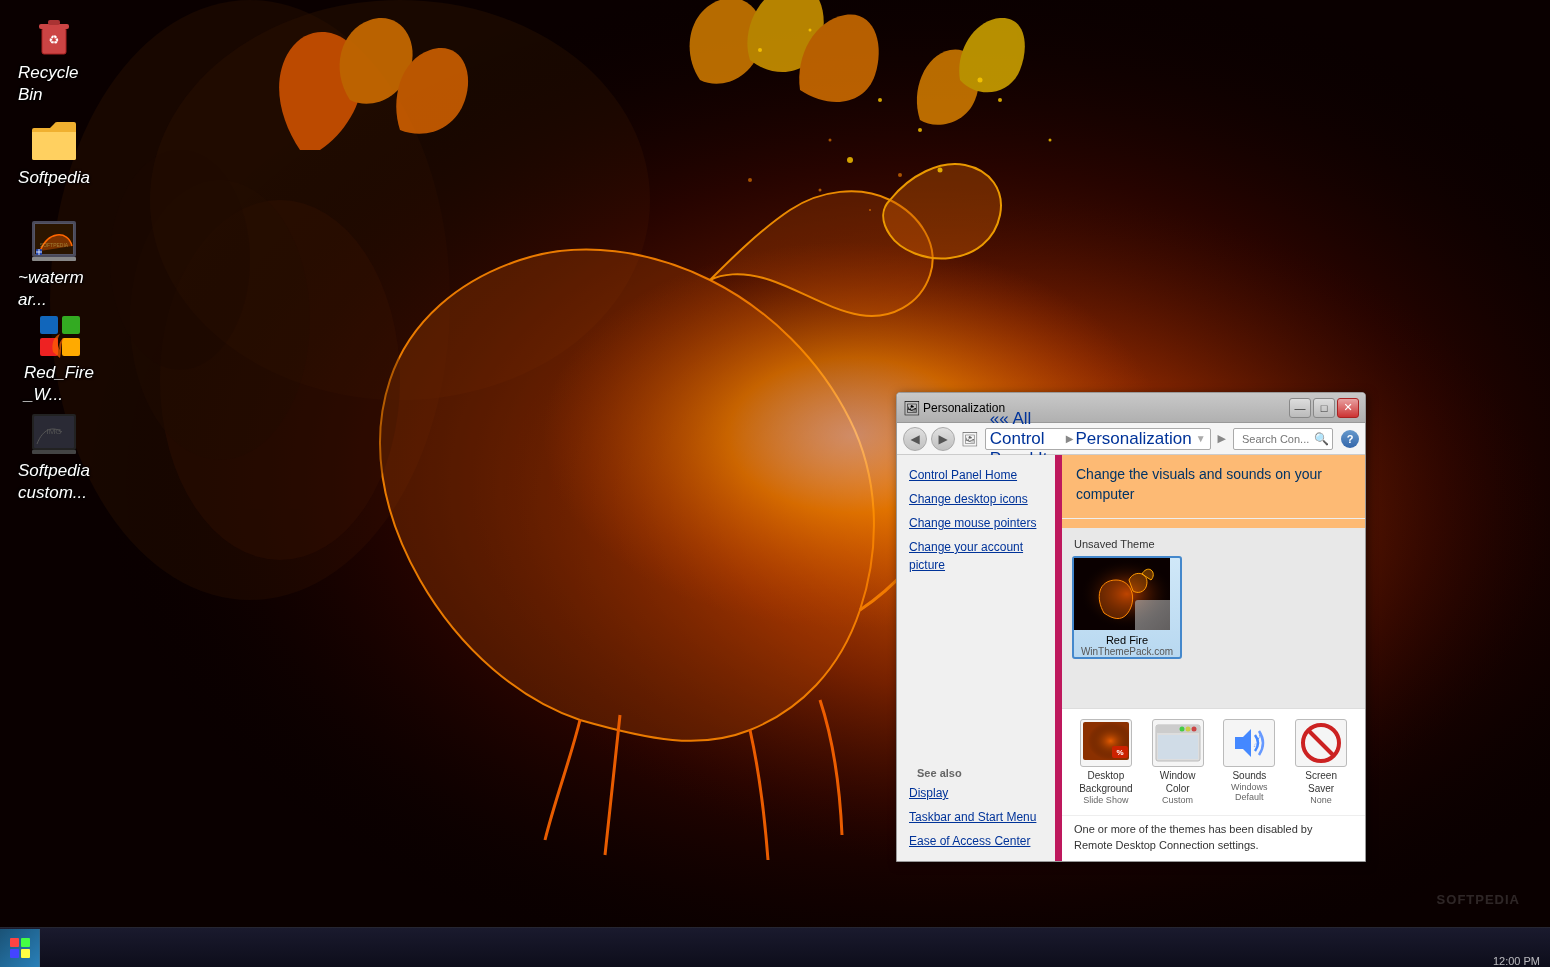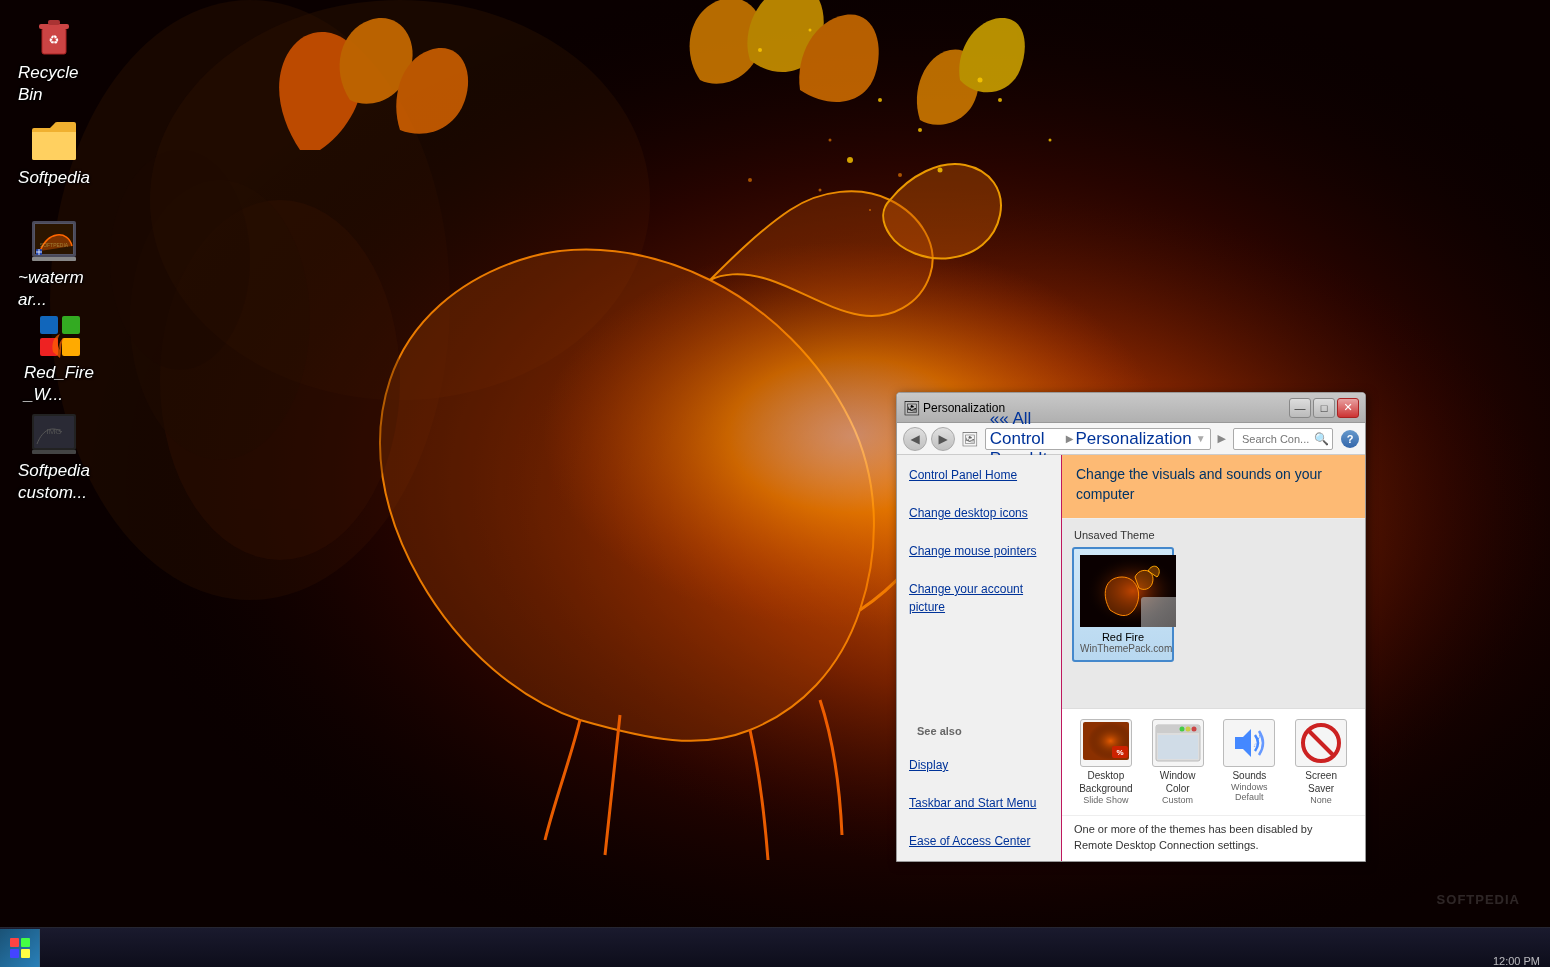--- a/index.html
+++ b/index.html
@@ -216,25 +216,25 @@
     #window-body {
       display: flex;
       flex: 1;
       overflow: hidden;
     }
 
     
     #left-panel {
       width: 165px;
       background: #f0f0f0;
-      border-right: 1px solid #be185d;
+      border-right: 7px solid #be185d;
       padding: 8px 0;
       display: flex;
       flex-direction: column;
-      gap: 14px;
+      gap: 0;
     }
 
     .panel-link {
       padding: 3px 12px;
       font-size: 12px;
       color: #003399;
       cursor: pointer;
       text-decoration: underline;
       line-height: 1.5;
     }
@@ -284,23 +284,22 @@
     }
 
     #theme-label {
       font-size: 11px;
       color: #333;
       padding: 4px 6px 2px;
     }
 
     .theme-item {
       display: inline-block;
-      width: 102px;
+      width: 110px;
       margin: 4px;
-      padding: 6px;
       background: linear-gradient(180deg, #d0e8f8 0%, #b8d8f0 100%);
       border: 2px solid #4488cc;
       border-radius: 3px;
       cursor: pointer;
     }
 
     .theme-thumbnail {
       width: 96px;
       height: 72px;
       background: linear-gradient(135deg, #8B1A00 0%, #CC3300 50%, #666 100%);
@@ -622,21 +621,21 @@
         <div class="panel-link">Taskbar and Start Menu</div>
         <div class="panel-link">Ease of Access Center</div>
       </div>
 
       <div id="right-panel">
 
         <div id="right-header">
           <div id="right-title">Change the visuals and sounds on your computer</div>
         </div>
 
-        <div id="theme-area" style="position:relative; flex:1; overflow-y:auto;">
+        <div id="theme-area" style="position:relative; flex:1; overflow-y:auto;margin-top:9px;">
           <div id="theme-label">Unsaved Theme</div>
           
           <div class="theme-item">
             <div class="theme-thumbnail">
 
               <svg width="96" height="72" viewBox="0 0 96 72">
                 <rect width="96" height="72" fill="#0a0000"></rect>
                 <radialGradient id="tg" cx="55%" cy="50%" r="50%">
                   <stop offset="0%" stop-color="#CC4400" stop-opacity="0.9"></stop>
                   <stop offset="100%" stop-color="#000000" stop-opacity="0"></stop>

